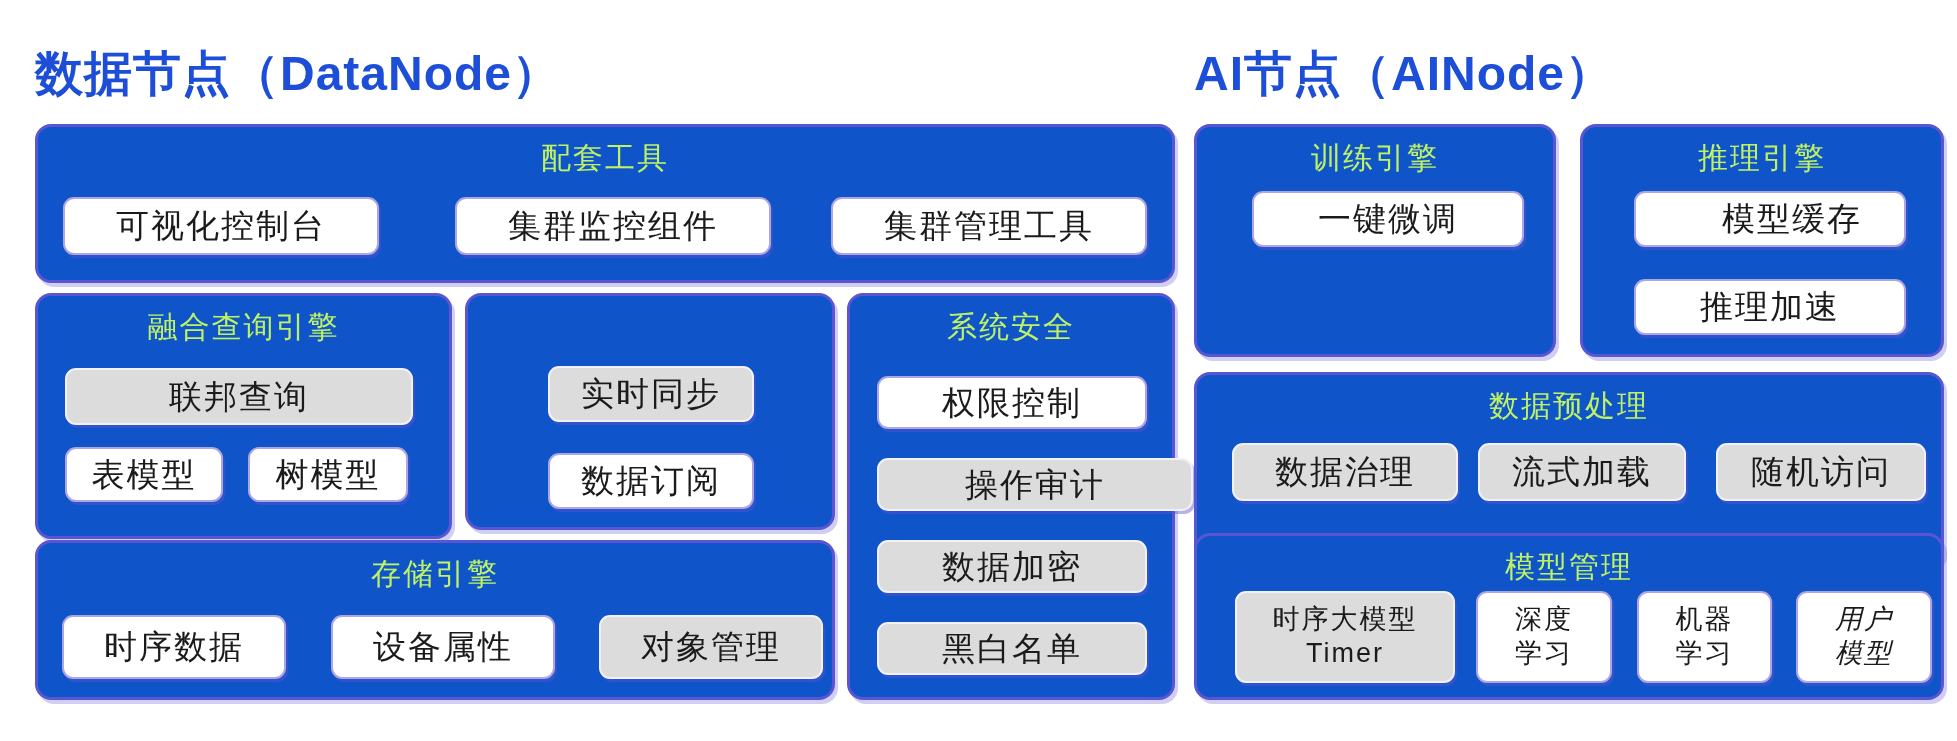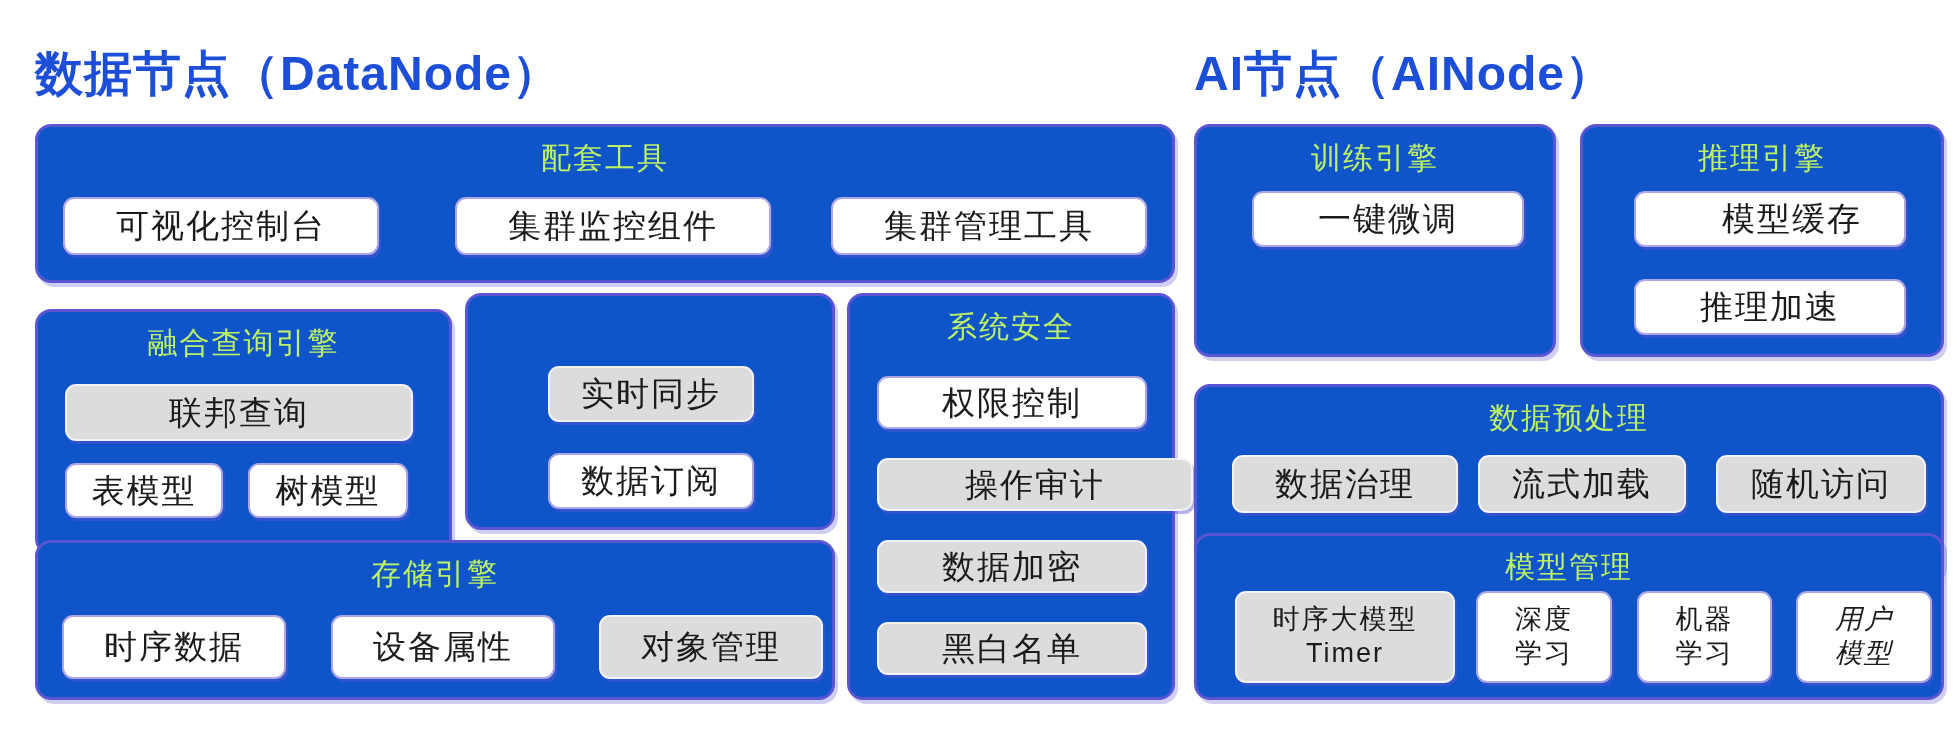--- a/index.html
+++ b/index.html
@@ -36,21 +36,21 @@
     text-align:center;white-space:pre-line;line-height:1.2;
   }
   .chip.gray{background:#dcdcdc;border-color:#f1f1f7;}
 
   
   #p-tools{left:35px;top:124px;width:1140px;height:159px;}
   #p-tools .c0{left:25px;top:70px;width:316px;height:58px;}
   #p-tools .c1{left:417px;top:70px;width:316px;height:58px;}
   #p-tools .c2{left:793px;top:70px;width:316px;height:58px;}
 
-  #p-query{left:35px;top:309px;width:417px;height:246px;}
+  #p-query{left:35px;top:293px;width:417px;height:246px;}
   #p-query .c0{left:27px;top:72px;width:348px;height:57px;}
   #p-query .c1{left:27px;top:151px;width:158px;height:55px;}
   #p-query .c2{left:210px;top:151px;width:160px;height:55px;}
 
   #p-stream{left:465px;top:293px;width:370px;height:237px;}
   #p-stream .c0{left:80px;top:70px;width:206px;height:56px;}
   #p-stream .c1{left:80px;top:157px;width:206px;height:56px;}
 
   #p-security{left:847px;top:293px;width:328px;height:407px;}
   #p-security .c0{left:27px;top:80px;width:270px;height:53px;}
@@ -65,21 +65,21 @@
 
   
   #p-training{left:1194px;top:124px;width:362px;height:233px;}
   #p-training .c0{left:55px;top:64px;width:272px;height:56px;}
   #p-training .c1{left:55px;top:152px;width:272px;height:56px;}
 
   #p-inference{left:1580px;top:124px;width:364px;height:233px;}
   #p-inference .c0{left:51px;top:64px;width:272px;height:56px;padding-left:44px;}
   #p-inference .c1{left:51px;top:152px;width:272px;height:56px;}
 
-  #p-preprocess{left:1194px;top:384px;width:750px;height:196px;}
+  #p-preprocess{left:1194px;top:372px;width:750px;height:196px;}
   #p-preprocess .c0{left:35px;top:68px;width:226px;height:58px;}
   #p-preprocess .c1{left:281px;top:68px;width:208px;height:58px;}
   #p-preprocess .c2{left:519px;top:68px;width:210px;height:58px;}
 
   #p-models{left:1194px;top:533px;width:750px;height:167px;}
   #p-models .chip{font-size:27px;line-height:1.25;}
   #p-models .c0{left:38px;top:55px;width:220px;height:92px;}
   #p-models .c1{left:279px;top:55px;width:136px;height:92px;}
   #p-models .c2{left:440px;top:55px;width:135px;height:92px;}
   #p-models .c3{left:599px;top:55px;width:136px;height:92px;font-style:italic;}

